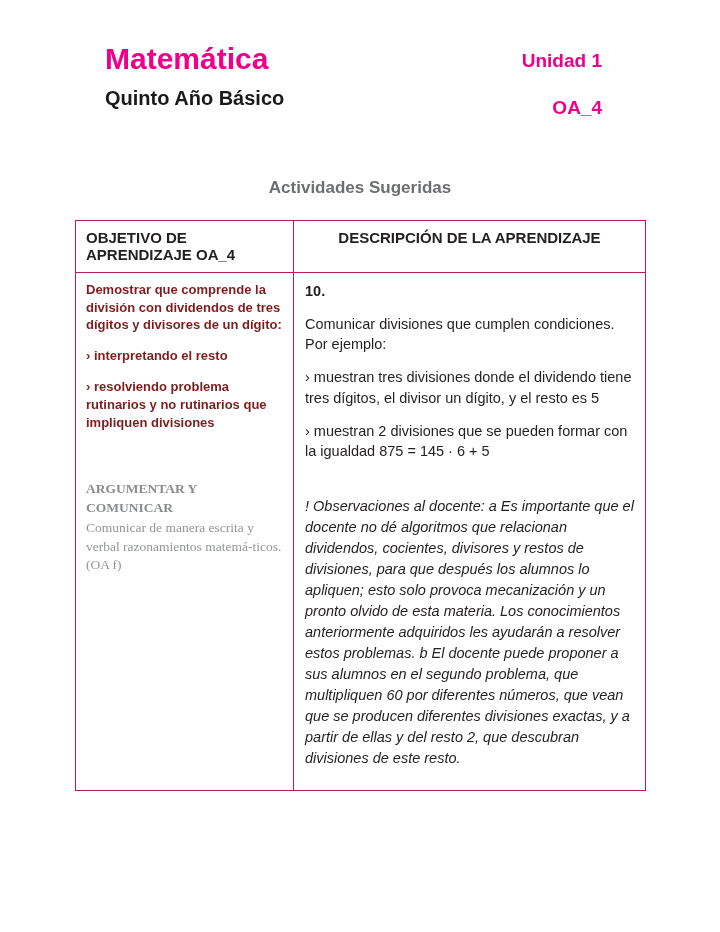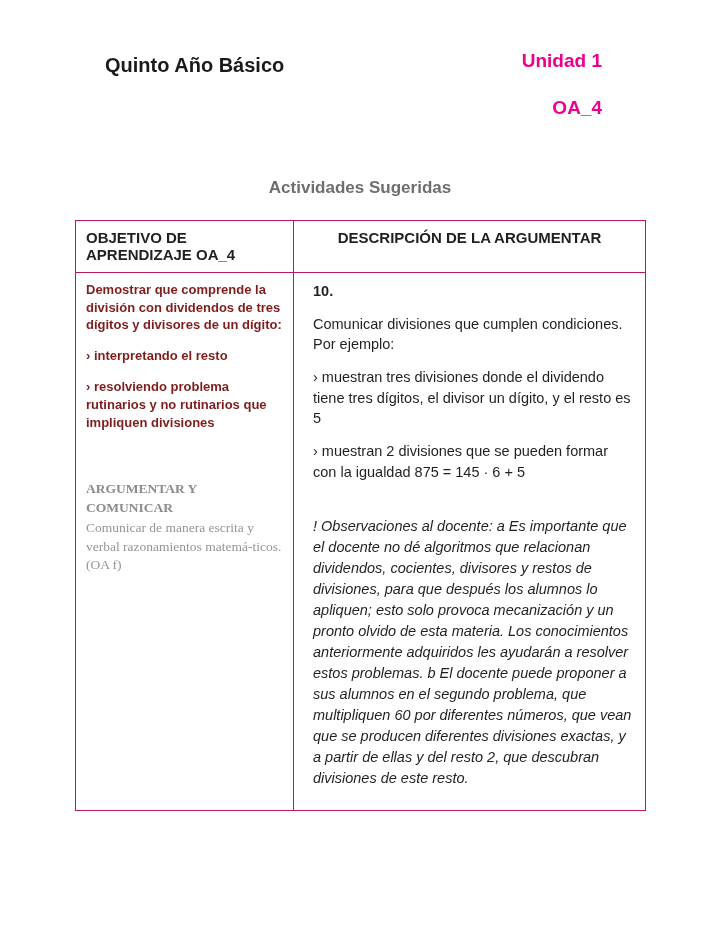--- a/index.html
+++ b/index.html
@@ -85,54 +85,55 @@
   .skill-text {
     font-size: 13.5px !important;
     font-weight: normal !important;
     color: #939598 !important;
     line-height: 1.35 !important;
     margin: 0 !important;
   }
 
   td.activity-cell { }
   .activity-cell p {
-    margin: 0 0 13px 9px;
+    margin: 0 0 13px 1px;
     font-size: 14.5px;
     line-height: 1.4;
     color: #231f20;
   }
   .activity-number { font-weight: bold; }
   .teacher-note {
     font-style: italic;
     margin-top: 34px !important;
     line-height: 1.45 !important;
   }
 </style>
 </head>
 <body>
 
 <div class="page">
 
   <div class="doc-header">
     <div class="header-left">
+      <div class="subject-title">Matemática</div>
       <div class="grade-title">Quinto Año Básico</div>
     </div>
     <div class="header-right">
       <div class="unit-label">Unidad 1</div>
       <div class="oa-label">OA_4</div>
     </div>
   </div>
 
   <div class="section-title">Actividades Sugeridas</div>
 
   <table class="activities-table">
     <thead>
       <tr>
         <th class="col-objective">OBJETIVO DE APRENDIZAJE OA_4</th>
-        <th class="col-description">DESCRIPCIÓN DE LA ARGUMENTAR</th>
+        <th class="col-description">DESCRIPCIÓN DE LA APRENDIZAJE</th>
       </tr>
     </thead>
     <tbody>
       <tr>
         <td class="objective-cell">
           <p>Demostrar que comprende la división con dividendos de tres dígitos y divisores de un dígito:</p>
           <p>› interpretando el resto</p>
           <p>› resolviendo problema rutinarios y no rutinarios que impliquen divisiones</p>
           <div class="skill-block">
             <p class="skill-title">ARGUMENTAR Y COMUNICAR</p>

